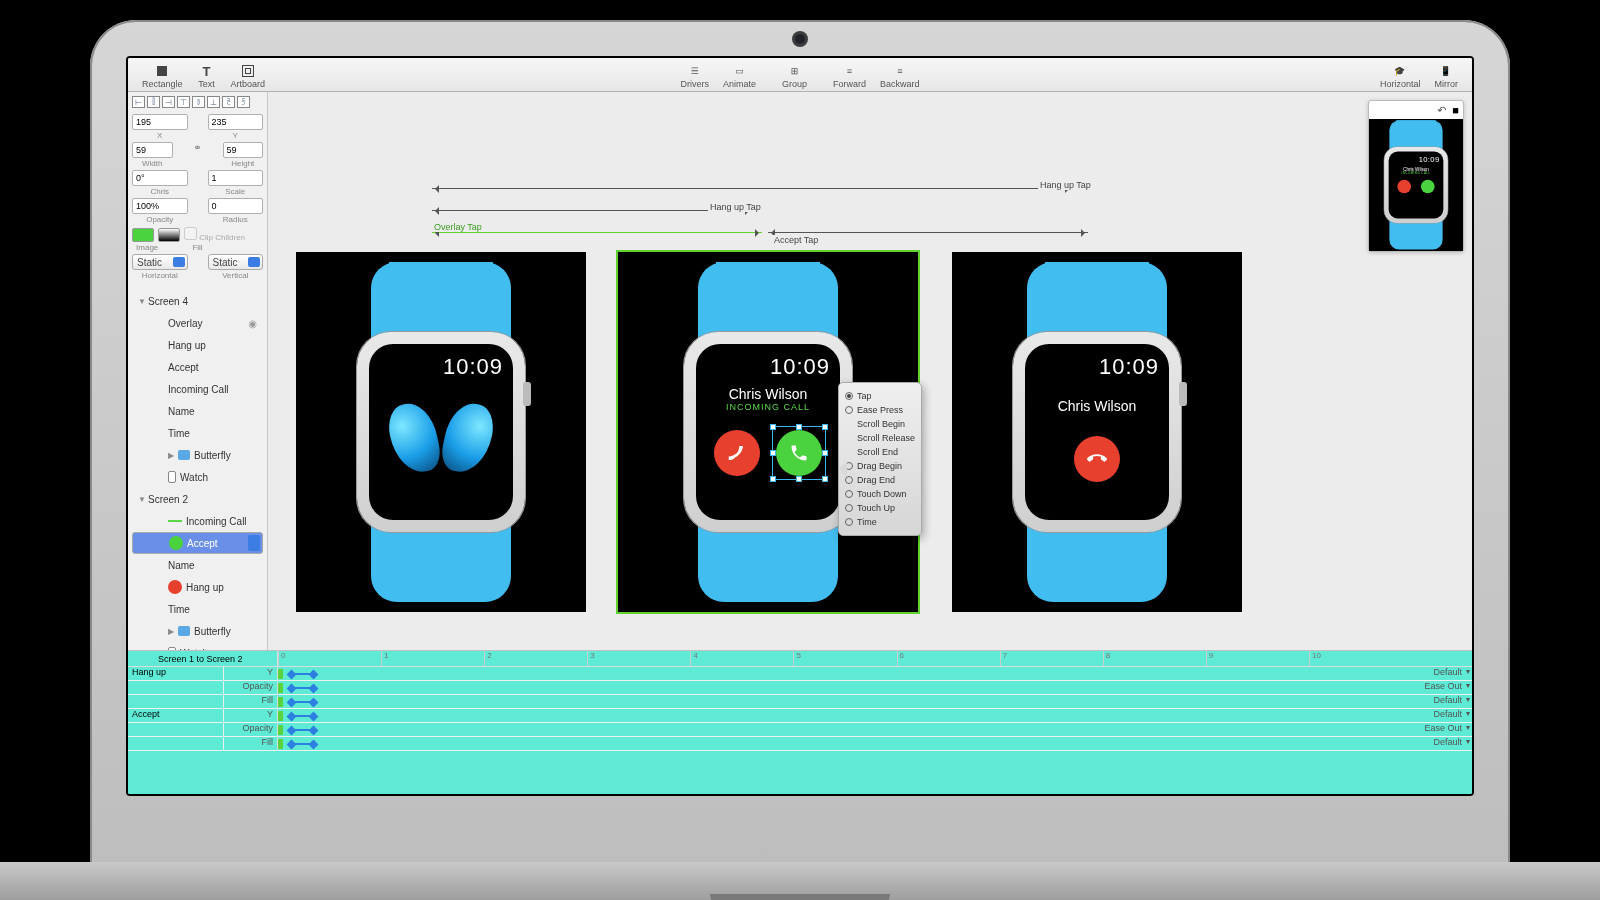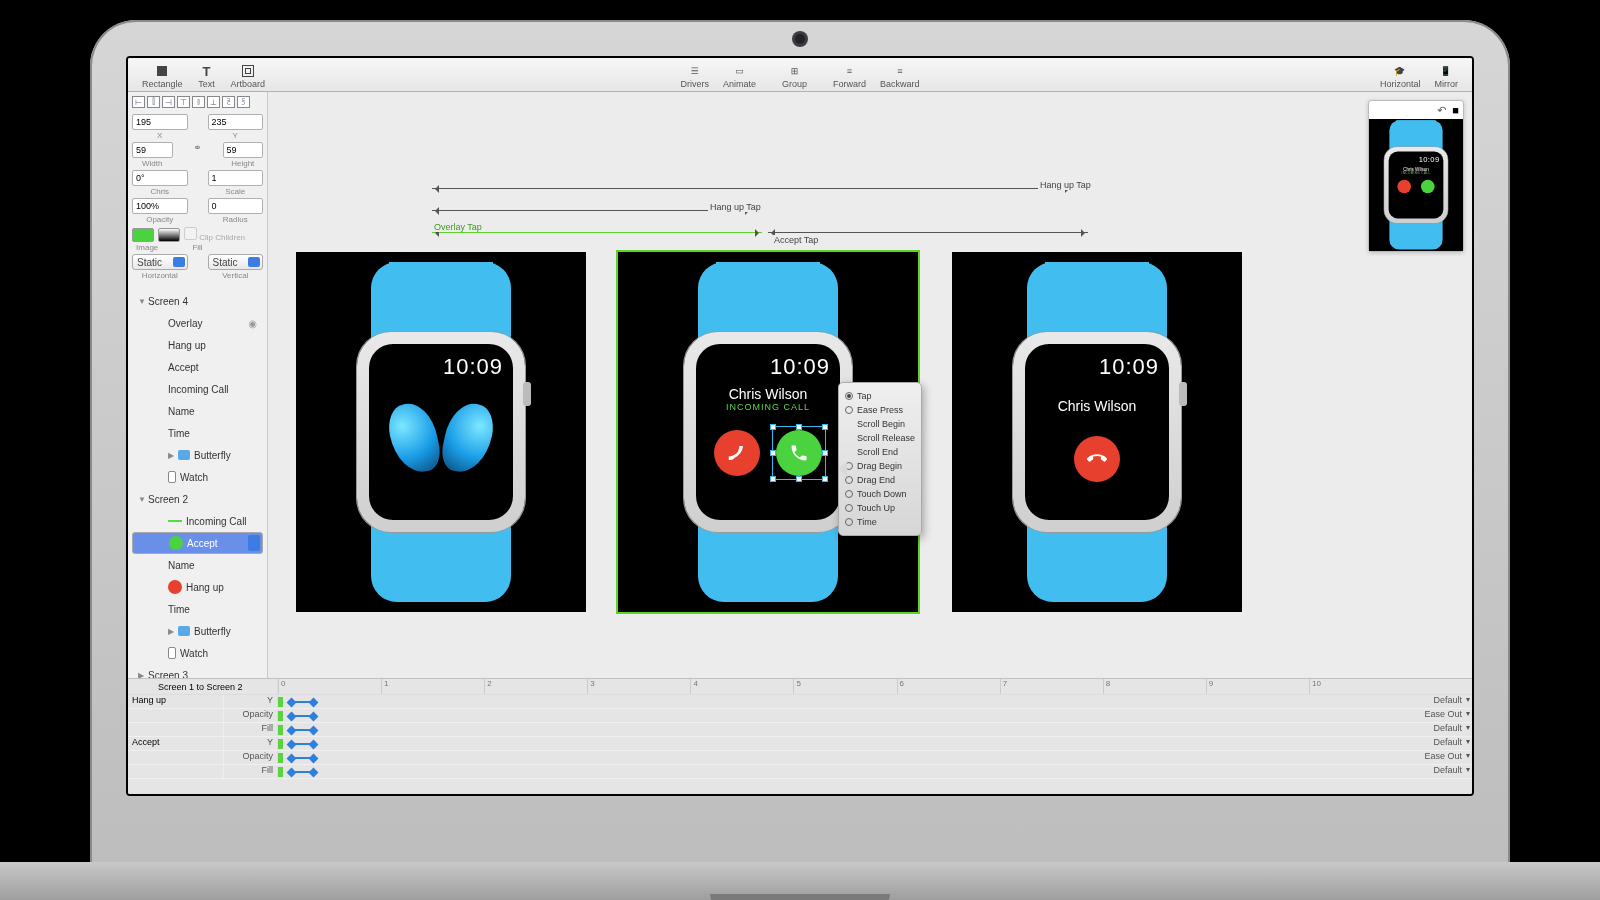--- a/index.html
+++ b/index.html
@@ -68,21 +68,21 @@
 .arrow-line::after{content:"";position:absolute;right:-1px;top:-3px;border:4px solid transparent;border-left-color:#555;}
 .arrow-lbl{position:absolute;font-size:9px;color:#444;background:#ececec;padding:0 2px;}
 .popover{position:absolute;left:570px;top:290px;width:84px;background:linear-gradient(#efefef,#d6d6d6);border:1px solid #aaa;border-radius:5px;padding:6px 4px;font-size:9px;color:#333;box-shadow:2px 3px 8px rgba(0,0,0,.3);}
 .popover::before{content:"";position:absolute;left:-8px;top:78px;border:8px solid transparent;border-right-color:#d8d8d8;}
 .pop-row{display:flex;align-items:center;height:14px;gap:4px;padding-left:2px;}
 .radio{width:8px;height:8px;border:1px solid #666;border-radius:50%;flex-shrink:0;}
 .radio.on::after{content:"";display:block;width:4px;height:4px;background:#444;border-radius:50%;margin:1px;}
 .preview{position:absolute;right:8px;top:8px;width:96px;height:152px;background:#fff;border:1px solid #bbb;border-radius:3px;box-shadow:0 1px 4px rgba(0,0,0,.2);}
 .preview .pv-top{height:18px;display:flex;justify-content:flex-end;align-items:center;padding:0 4px;gap:6px;}
 .preview .pv-body{position:absolute;top:18px;bottom:0;left:0;right:0;background:#000;}
-.timeline{height:116px;border-top:1px solid #c0c0c0;background:#e5e5e5;font-size:9px;display:flex;flex-direction:column;overflow:hidden;}
+.timeline{height:144px;border-top:1px solid #c0c0c0;background:#5eead4;font-size:9px;display:flex;flex-direction:column;overflow:hidden;}
 .tl-head{height:16px;display:flex;border-bottom:1px solid #ddd;}
 .tl-name{width:150px;padding-left:30px;display:flex;align-items:center;border-right:1px solid #ddd;}
 .tl-ruler{flex:1;position:relative;display:flex;}
 .tl-tick{flex:1;border-left:1px solid #ccc;font-size:8px;padding-left:2px;color:#777;}
 .tl-row{height:14px;display:flex;border-bottom:1px solid #f0f0f0;}
 .tl-prop{width:150px;display:flex;border-right:1px solid #ddd;}
 .tl-obj{width:96px;padding-left:4px;border-right:1px solid #eee;}
 .tl-attr{flex:1;text-align:right;padding-right:4px;color:#555;}
 .tl-track{flex:1;position:relative;}
 .tl-easing{width:60px;text-align:right;padding-right:10px;color:#555;position:relative;}

